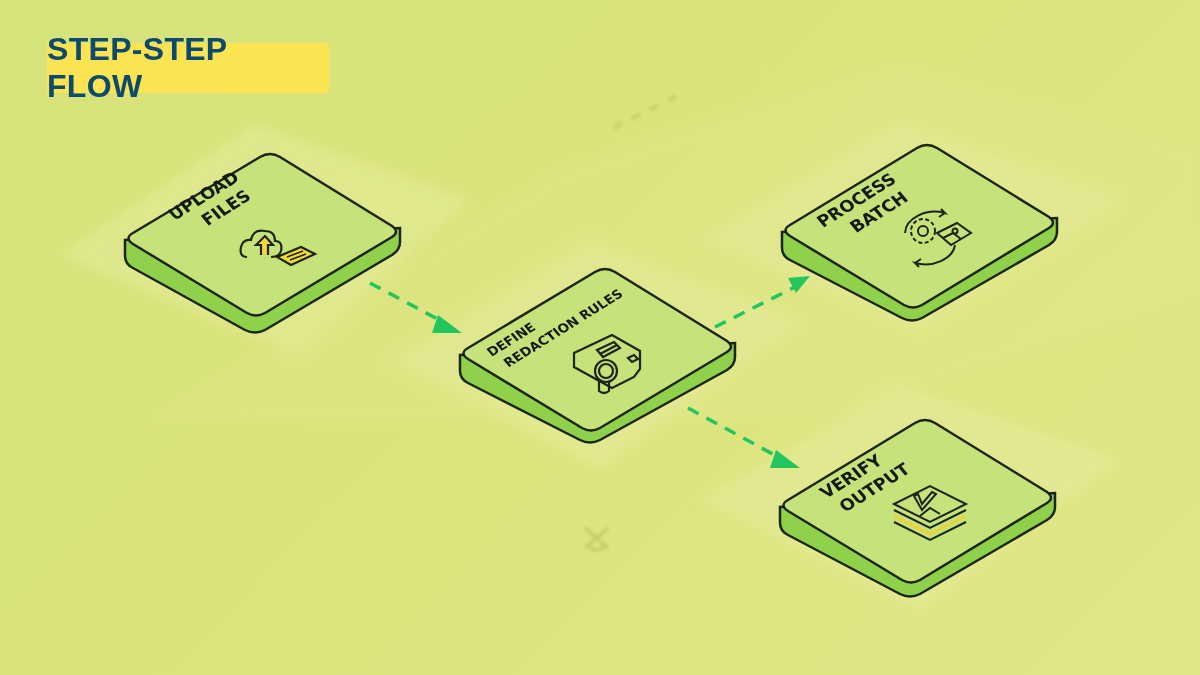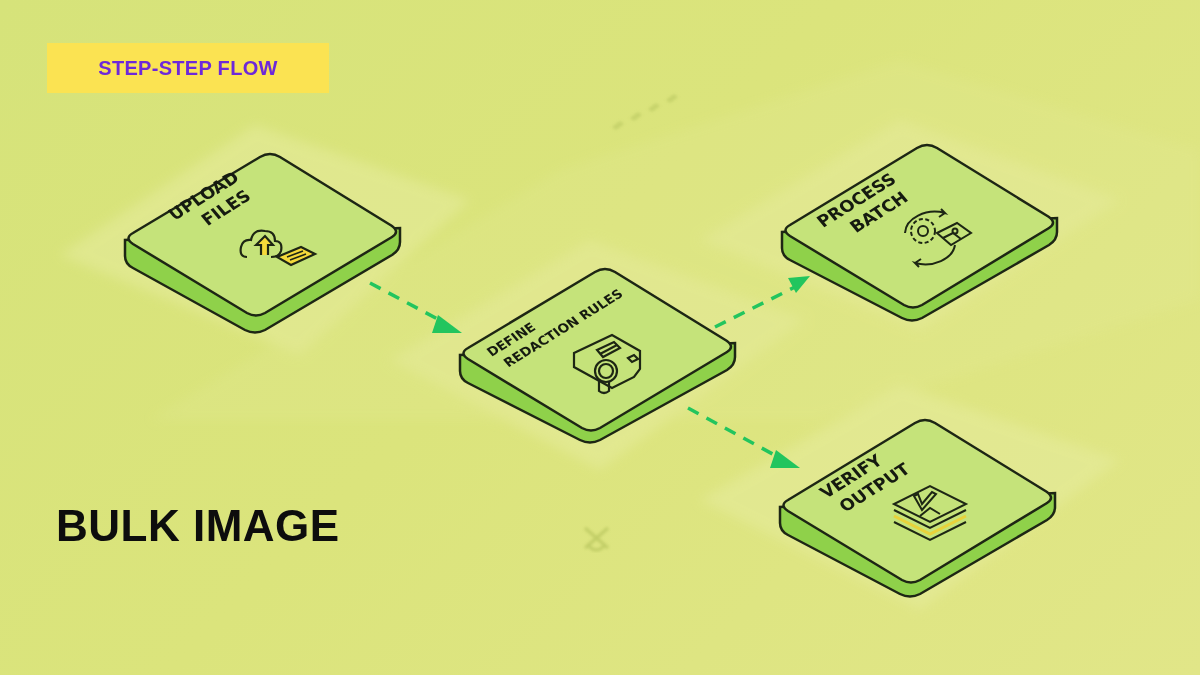--- a/index.html
+++ b/index.html
@@ -2,21 +2,21 @@
 <html><head>
 <meta charset="utf-8">
 <style>
   html, body { margin:0; padding:0; }
   body { width:1200px; height:675px; overflow:hidden; position:relative;
          background: linear-gradient(135deg, #d6e37a 0%, #dbe47c 45%, #e1e688 100%);
          font-family: "Liberation Sans", "DejaVu Sans", sans-serif; }
   .bg-svg { position:absolute; left:0; top:0; width:1200px; height:675px; }
   .badge { position:absolute; left:47px; top:43px; width:282px; height:50px;
            background:#fbe352; display:flex; align-items:center; justify-content:center; }
-  .badge span { font-weight:700; font-size:20px; color:#6d28d9; letter-spacing:0.3px; }
+  .badge span { font-weight:700; font-size:32px; color:#0c4a6e; letter-spacing:0.3px; }
   .title { position:absolute; left:56px; top:500px; font-weight:700; font-size:44px; line-height:52px; color:#0d0d0d; letter-spacing:0.5px; }
   .title div { white-space:nowrap; }
   .node-label { font-family: "DejaVu Sans", sans-serif; font-weight:700; fill:#151a10; }
 </style>
 </head>
 <body>
 
 <svg class="bg-svg" viewBox="0 0 1200 675">
   <defs>
     <filter id="blur6" x="-20%" y="-20%" width="140%" height="140%">
@@ -123,14 +123,13 @@
     <path d="M810,276 L788,278 L796,293 Z"></path>
     <path d="M800,468 L776,450 L770,468 Z"></path>
   </g>
 </svg>
 
 <div class="badge">
   <span>STEP-STEP FLOW</span>
 </div>
 
 <div class="title">
-  <div>BULK IMAGE</div>
 </div>
 
 </body></html>

